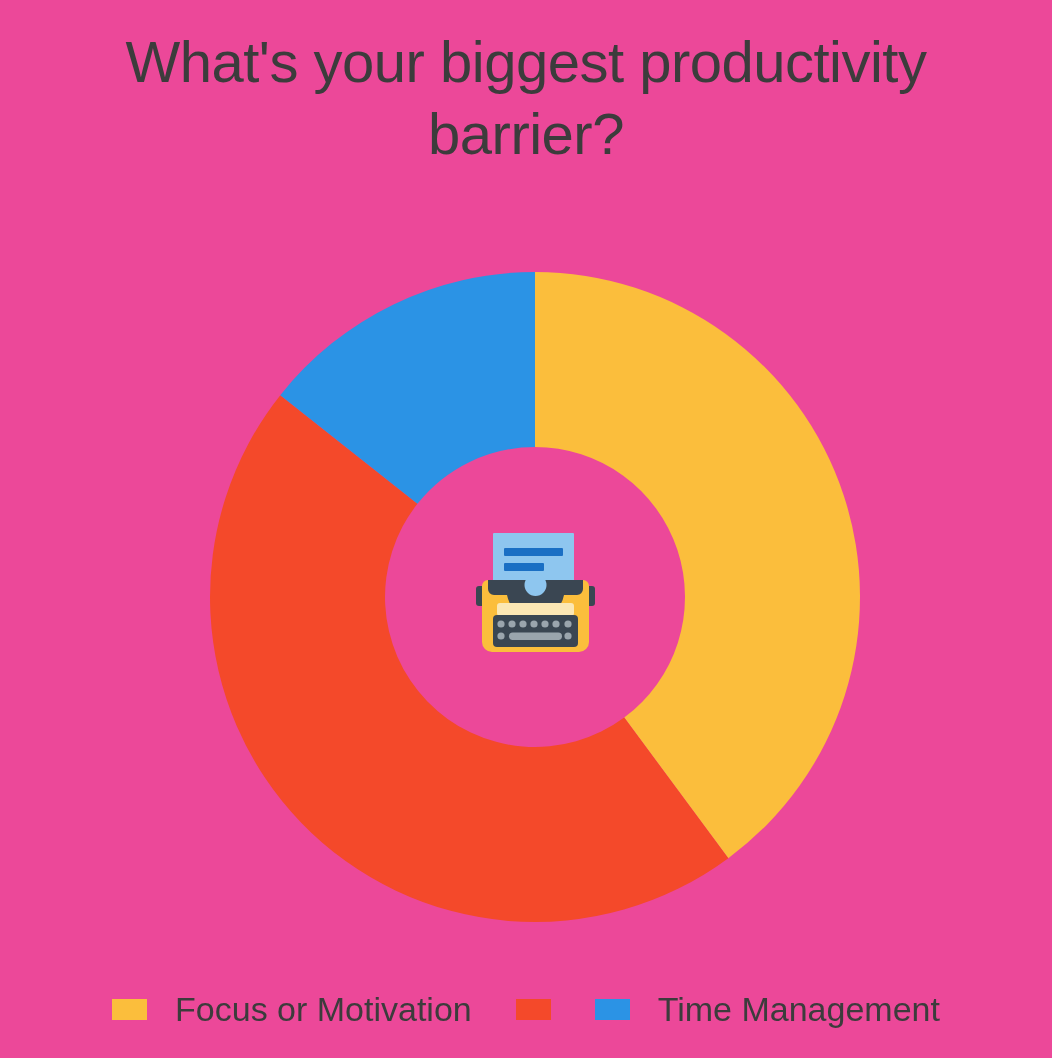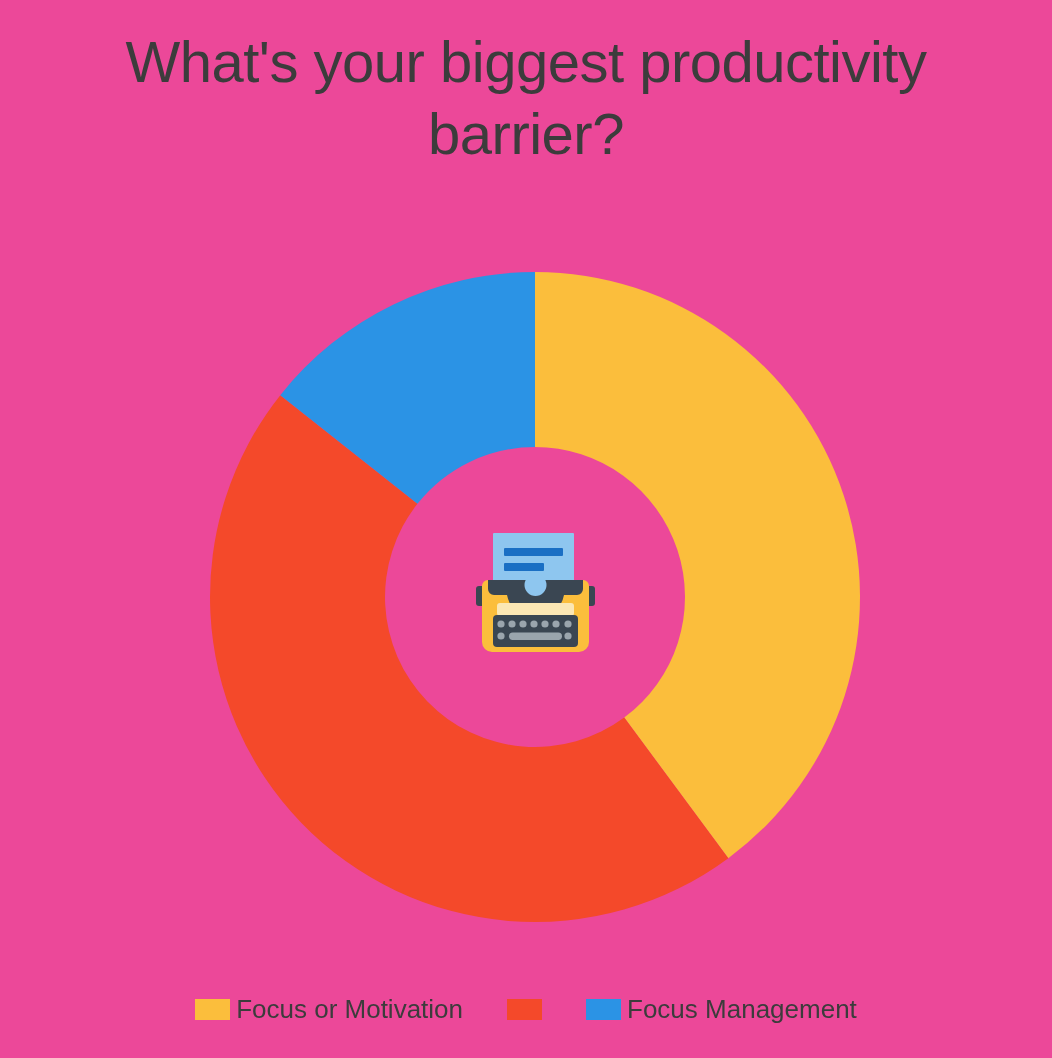--- a/index.html
+++ b/index.html
@@ -79,22 +79,22 @@
     display: flex;
     align-items: center;
     margin: 0 22px;
   }
   .legend-swatch {
     width: 35px;
     height: 21px;
     flex: 0 0 auto;
   }
   .legend-label {
-    margin-left: 6px;
-    font-size: 26px;
+    margin-left: 28px;
+    font-size: 34px;
     line-height: 30px;
     color: #3c3c3c;
     white-space: nowrap;
   }
 </style>
 </head>
 <body>
 
 <div id="page" style="background: #ec4899; padding-left: 24px;">
 
@@ -156,17 +156,17 @@
   <div id="legend">
       <div class="legend-item">
         <span class="legend-swatch" style="background: rgb(251, 190, 60);"></span>
         <span class="legend-label">Focus or Motivation</span>
       </div>
       <div class="legend-item">
         <span class="legend-swatch" style="background: rgb(244, 73, 42);"></span>
       </div>
       <div class="legend-item">
         <span class="legend-swatch" style="background: rgb(43, 147, 229);"></span>
-        <span class="legend-label">Focus Management</span>
+        <span class="legend-label">Time Management</span>
       </div>
     </div>
 
 </div>
 
 </body></html>

